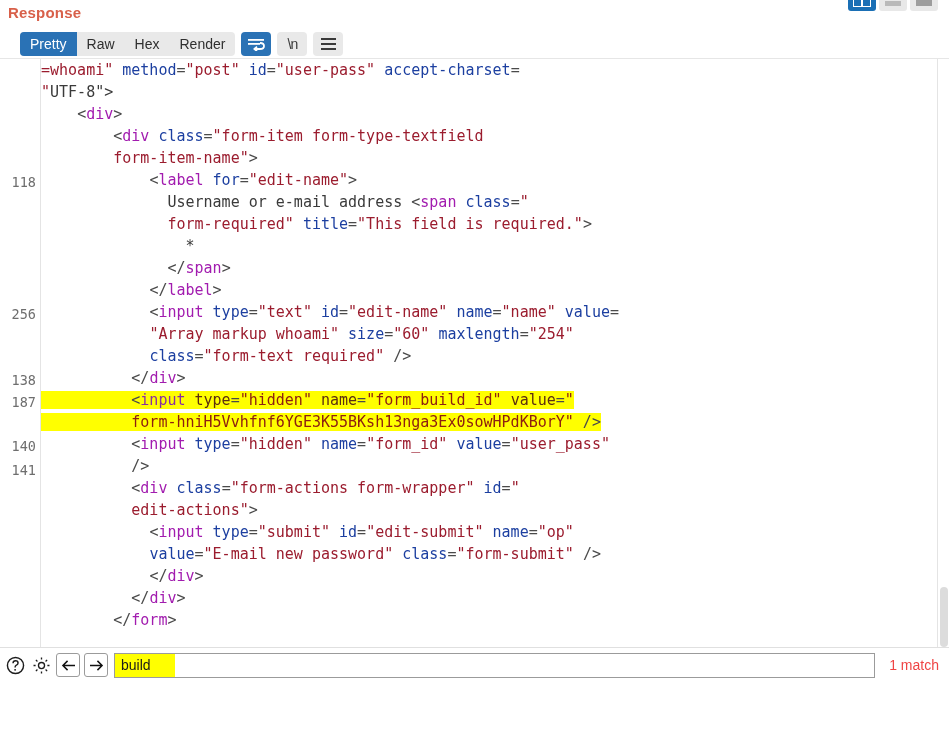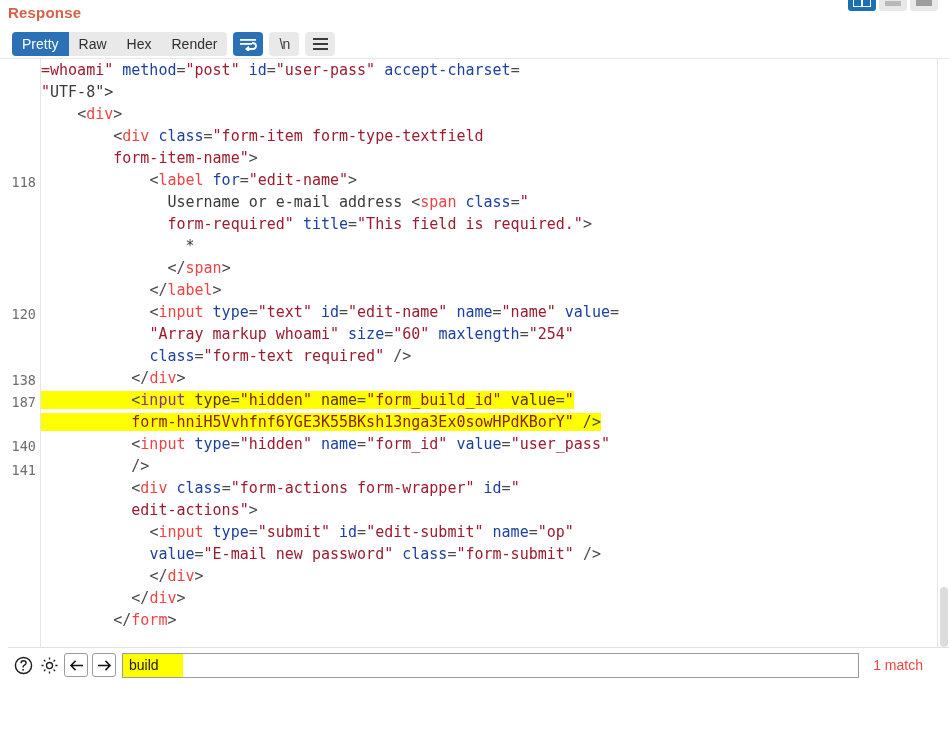--- a/index.html
+++ b/index.html
@@ -48,21 +48,21 @@
   .vm-btn.active { background: #1a6fb5; }
   .vm-ico { display:block; }
 
   
   .toolbar {
     position: relative;
     height: 28px;
     flex: 0 0 28px;
     display: flex;
     align-items: center;
-    padding-left: 12px;
+    padding-left: 20px;
     gap: 6px;
     background: #ffffff;
   }
   .seg {
     display: flex;
     background: #e9e9e9;
     border-radius: 4px;
     overflow: hidden;
     height: 24px;
   }
@@ -125,21 +125,21 @@
     font-size: 15px;
     line-height: 22px;
     white-space: pre;
   }
   .code-line {
     height: 22px;
     line-height: 22px;
     white-space: pre;
   }
   .hl { background: #ffff00; }
-  .t-tag   { color: #ef4444; text-align: center; }
+  .t-tag   { color: #a21caf; text-align: center; }
   .t-attr  { color: #1c3fa0; }
   .t-val   { color: #9b1c2e; }
   .t-txt   { color: #3a3a3a; }
   .t-punc  { color: #4a4a4a; }
   .t-hl-tag  { color: #8a2fa0; }
   .t-hl-attr { color: #5c2f0f; }
   .t-hl-val  { color: #8e2010; }
 
   
   .vscroll {
@@ -157,24 +157,23 @@
     border-radius: 4px;
   }
 
   
   .footer {
     flex: 0 0 35px;
     height: 35px;
     display: flex;
     align-items: center;
     gap: 4px;
-    padding: 0 22px 0 4px;
+    padding: 0 6px 0 4px;
     background: #ffffff;
     border-top: 1px solid #e0e0e0;
-    margin-left: 8px;
   }
   .ico-btn {
     width: 22px; height: 22px;
     display: flex; align-items: center; justify-content: center;
     color: #222;
   }
   .nav-btn {
     width: 24px; height: 24px;
     border: 1px solid #9b9b9b;
     border-radius: 3px;
@@ -269,21 +268,21 @@
           <i></i>
           <i></i>
           <i></i>
         </span>
     </div>
   </div>
 
   <div class="editor-wrap">
     <div class="gutter" id="gutter">
         <div class="gutter-num" style="top: 112px;">118</div>
-        <div class="gutter-num" style="top: 244px;">120</div>
+        <div class="gutter-num" style="top: 244px;">256</div>
         <div class="gutter-num" style="top: 310px;">138</div>
         <div class="gutter-num" style="top: 332px;">187</div>
         <div class="gutter-num" style="top: 376px;">140</div>
         <div class="gutter-num" style="top: 400px;">141</div>
         <div class="gutter-num" style="top: 618px;">142</div>
         <div class="gutter-num" style="top: 612px;">143</div>
       </div>
     <div class="code" id="code"><div class="code-line"><span><span></span><span class="t-val">=whoami"</span><span> </span><span class="t-attr">method</span><span class="t-punc">=</span><span class="t-val">"post"</span><span> </span><span class="t-attr">id</span><span class="t-punc">=</span><span class="t-val">"user-pass"</span><span> </span><span class="t-attr">accept-charset</span><span class="t-punc">=</span></span></div><div class="code-line"><span><span></span><span class="t-val">"</span><span class="t-txt">UTF-8"&gt;</span></span></div><div class="code-line"><span><span>    </span><span class="t-punc">&lt;</span><span class="t-tag">div</span><span class="t-punc">&gt;</span></span></div><div class="code-line"><span><span>        </span><span class="t-punc">&lt;</span><span class="t-tag">div</span><span> </span><span class="t-attr">class</span><span class="t-punc">=</span><span class="t-val">"form-item form-type-textfield</span></span></div><div class="code-line"><span><span>        </span><span class="t-val">form-item-name"</span><span class="t-punc">&gt;</span></span></div><div class="code-line"><span><span>            </span><span class="t-punc">&lt;</span><span class="t-tag">label</span><span> </span><span class="t-attr">for</span><span class="t-punc">=</span><span class="t-val">"edit-name"</span><span class="t-punc">&gt;</span></span></div><div class="code-line"><span><span>              </span><span class="t-txt">Username or e-mail address </span><span class="t-punc">&lt;</span><span class="t-tag">span</span><span> </span><span class="t-attr">class</span><span class="t-punc">=</span><span class="t-val">"</span></span></div><div class="code-line"><span><span>              </span><span class="t-val">form-required"</span><span> </span><span class="t-attr">title</span><span class="t-punc">=</span><span class="t-val">"This field is required."</span><span class="t-punc">&gt;</span></span></div><div class="code-line"><span><span>                </span><span class="t-txt">*</span></span></div><div class="code-line"><span><span>              </span><span class="t-punc">&lt;/</span><span class="t-tag">span</span><span class="t-punc">&gt;</span></span></div><div class="code-line"><span><span>            </span><span class="t-punc">&lt;/</span><span class="t-tag">label</span><span class="t-punc">&gt;</span></span></div><div class="code-line"><span><span>            </span><span class="t-punc">&lt;</span><span class="t-tag">input</span><span> </span><span class="t-attr">type</span><span class="t-punc">=</span><span class="t-val">"text"</span><span> </span><span class="t-attr">id</span><span class="t-punc">=</span><span class="t-val">"edit-name"</span><span> </span><span class="t-attr">name</span><span class="t-punc">=</span><span class="t-val">"name"</span><span> </span><span class="t-attr">value</span><span class="t-punc">=</span></span></div><div class="code-line"><span><span>            </span><span class="t-val">"Array markup whoami"</span><span> </span><span class="t-attr">size</span><span class="t-punc">=</span><span class="t-val">"60"</span><span> </span><span class="t-attr">maxlength</span><span class="t-punc">=</span><span class="t-val">"254"</span></span></div><div class="code-line"><span><span>            </span><span class="t-attr">class</span><span class="t-punc">=</span><span class="t-val">"form-text required"</span><span> </span><span class="t-punc">/&gt;</span></span></div><div class="code-line"><span><span>          </span><span class="t-punc">&lt;/</span><span class="t-tag">div</span><span class="t-punc">&gt;</span></span></div><div class="code-line"><span class="hl"><span>          </span><span class="t-punc">&lt;</span><span class="t-hl-tag">input</span><span> </span><span class="t-hl-attr">type</span><span class="t-punc">=</span><span class="t-hl-val">"hidden"</span><span> </span><span class="t-hl-attr">name</span><span class="t-punc">=</span><span class="t-hl-val">"form_build_id"</span><span> </span><span class="t-hl-attr">value</span><span class="t-punc">=</span><span class="t-hl-val">"</span></span></div><div class="code-line"><span class="hl"><span>          </span><span class="t-hl-val">form-hniH5Vvhfnf6YGE3K55BKsh13nga3Ex0sowHPdKBorY"</span><span> </span><span class="t-punc">/&gt;</span></span></div><div class="code-line"><span><span>          </span><span class="t-punc">&lt;</span><span class="t-tag">input</span><span> </span><span class="t-attr">type</span><span class="t-punc">=</span><span class="t-val">"hidden"</span><span> </span><span class="t-attr">name</span><span class="t-punc">=</span><span class="t-val">"form_id"</span><span> </span><span class="t-attr">value</span><span class="t-punc">=</span><span class="t-val">"user_pass"</span></span></div><div class="code-line"><span><span>          </span><span class="t-punc">/&gt;</span></span></div><div class="code-line"><span><span>          </span><span class="t-punc">&lt;</span><span class="t-tag">div</span><span> </span><span class="t-attr">class</span><span class="t-punc">=</span><span class="t-val">"form-actions form-wrapper"</span><span> </span><span class="t-attr">id</span><span class="t-punc">=</span><span class="t-val">"</span></span></div><div class="code-line"><span><span>          </span><span class="t-val">edit-actions"</span><span class="t-punc">&gt;</span></span></div><div class="code-line"><span><span>            </span><span class="t-punc">&lt;</span><span class="t-tag">input</span><span> </span><span class="t-attr">type</span><span class="t-punc">=</span><span class="t-val">"submit"</span><span> </span><span class="t-attr">id</span><span class="t-punc">=</span><span class="t-val">"edit-submit"</span><span> </span><span class="t-attr">name</span><span class="t-punc">=</span><span class="t-val">"op"</span></span></div><div class="code-line"><span><span>            </span><span class="t-attr">value</span><span class="t-punc">=</span><span class="t-val">"E-mail new password"</span><span> </span><span class="t-attr">class</span><span class="t-punc">=</span><span class="t-val">"form-submit"</span><span> </span><span class="t-punc">/&gt;</span></span></div><div class="code-line"><span><span>            </span><span class="t-punc">&lt;/</span><span class="t-tag">div</span><span class="t-punc">&gt;</span></span></div><div class="code-line"><span><span>          </span><span class="t-punc">&lt;/</span><span class="t-tag">div</span><span class="t-punc">&gt;</span></span></div><div class="code-line"><span><span>        </span><span class="t-punc">&lt;/</span><span class="t-tag">form</span><span class="t-punc">&gt;</span></span></div><div class="code-line"><span>&nbsp;</span></div><div class="code-line"><span><span>      </span><span class="t-punc">&lt;/</span><span class="t-tag">div</span><span class="t-punc">&gt;</span></span></div><div class="code-line"><span><span>    </span><span class="t-punc">&lt;/</span><span class="t-tag">div</span><span class="t-punc">&gt;</span></span></div><div class="code-line"><span><span>  </span><span class="t-punc">&lt;/</span><span class="t-tag">div</span><span class="t-punc">&gt;</span></span></div></div>
     <div class="vscroll">
       <div class="vthumb" style="top:528px;height:60px;"></div>

